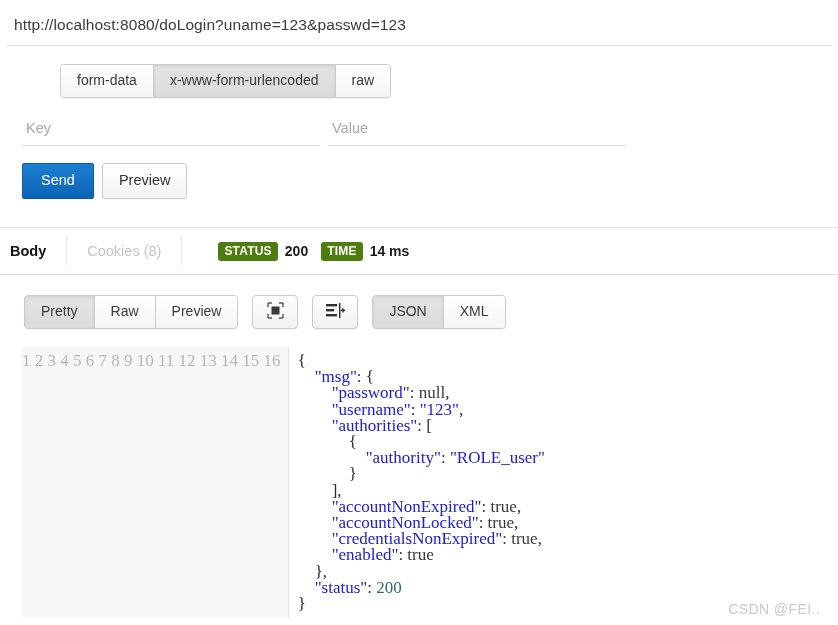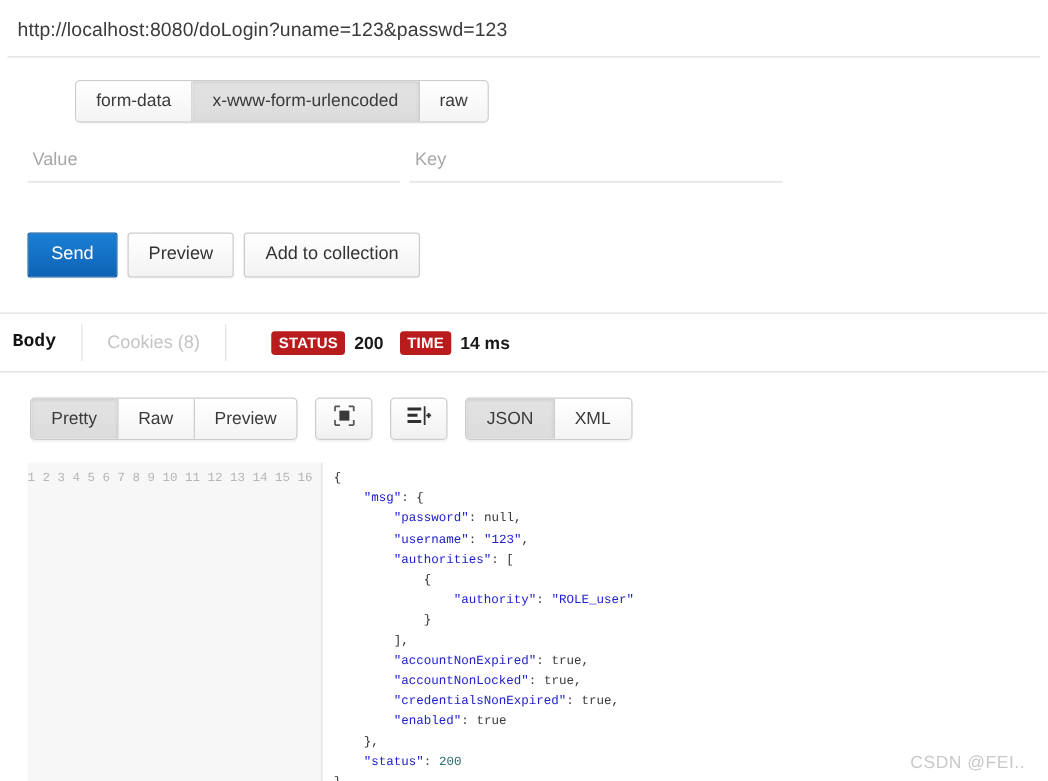--- a/index.html
+++ b/index.html
@@ -86,21 +86,20 @@
   .btn {
     font-size: 14.5px;
     padding: 8px 16px 9px 16px;
     border: 1px solid #cccccc;
     border-radius: 3px;
     background: linear-gradient(to bottom, #ffffff 0%, #f3f3f3 100%);
     color: #333333;
     line-height: 17px;
     cursor: pointer;
     box-shadow: 0 1px 1px rgba(0,0,0,.04);
-    margin-top: 23px;
   }
   .btn.primary {
     background: linear-gradient(to bottom, #1b7fd4 0%, #0d63b5 100%);
     border-color: #0b5ba6;
     color: #ffffff;
     border-radius: 2px;
     padding: 8px 18px 9px 18px;
   }
 
   
@@ -118,34 +117,34 @@
   }
   .rtab {
     font-size: 14.5px;
     padding: 0 20px;
     height: 30px;
     line-height: 30px;
     border-right: 1px solid #e3e3e3;
     cursor: pointer;
     color: #c4c4c4;
   }
-  .rtab:first-child { padding-left: 10px; font-family: Liberation Mono, monospace; }
+  .rtab:first-child { padding-left: 10px; }
   .rtab.active {
     color: #121212;
     font-weight: bold;
   }
   #meta-group {
     display: flex;
     align-items: center;
     gap: 7px;
     margin-left: 36px;
     font-size: 14px;
   }
   .meta-chip {
-    background: #b91c1c;
+    background: #4d7c0f;
     color: #ffffff;
     font-size: 12px;
     font-weight: bold;
     border-radius: 3px;
     padding: 3px 6px 4px 6px;
     letter-spacing: .2px;
     line-height: 12px;
   }
   .meta-val {
     color: #1a1a1a;
@@ -171,22 +170,22 @@
     display: flex;
     align-items: center;
     justify-content: center;
     cursor: pointer;
   }
 
   
   #code-viewer {
     margin: 18px 0 0 22px;
     display: flex;
-    font-family: Liberation Mono, monospace;
-    font-size: 10px;
+    font-family: Liberation Serif, serif;
+    font-size: 17px;
     line-height: 16.2px;
   }
   #gutter {
     background: #f7f7f7;
     border-right: 1px solid #e2e2e2;
     padding: 6px 7px 6px 0;
     text-align: right;
     color: #b6b6b6;
     min-width: 26px;
     user-select: none;
@@ -222,28 +221,27 @@
 
 <div id="body-type-row">
   <div class="seg-group">
     <div class="seg">form-data</div>
     <div class="seg active">x-www-form-urlencoded</div>
     <div class="seg">raw</div>
   </div>
 </div>
 
 <div id="kv-row">
+  <div id="key-field" class="kv-field">Key</div>
   <div id="value-field" class="kv-field">Value</div>
-  <div id="key-field" class="kv-field">Key</div>
 </div>
 
 <div id="action-row">
   <div class="btn primary">Send</div>
   <div class="btn">Preview</div>
-  <div class="btn">Add to collection</div>
 </div>
 
 <div id="resp-separator"></div>
 
 <div id="resp-tabs">
   <div class="rtab active">Body</div>
   <div class="rtab">Cookies (8)</div>
 
   <div id="meta-group">
     <span class="meta-chip">STATUS</span>

